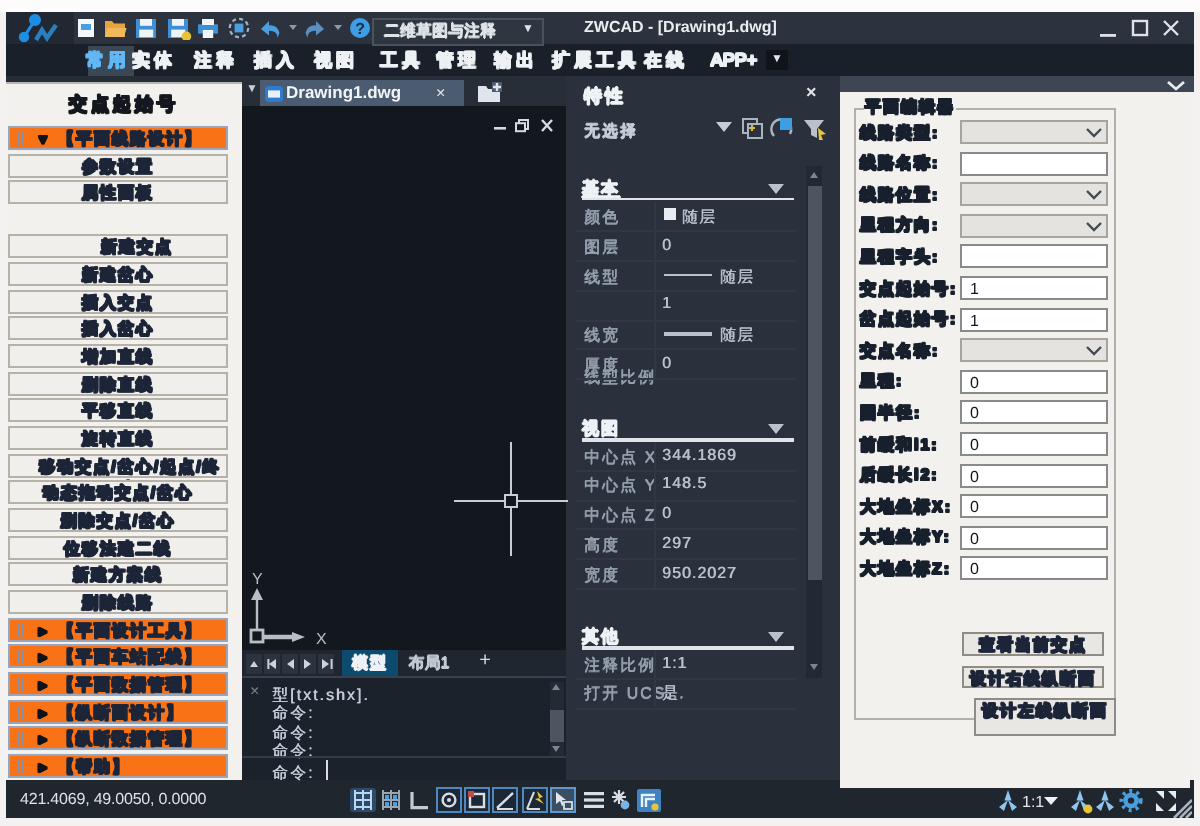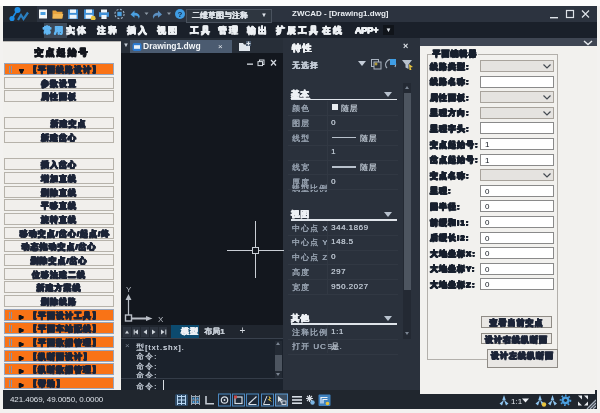--- a/index.html
+++ b/index.html
@@ -182,21 +182,21 @@
         <rect x="36" y="0" width="8" height="10"></rect>
       </g>
 <g fill="#cdd3da">
         <path d="M2 6.5 L6 6.5 L4 3.5 Z"></path>
         <path d="M15 2.5 L15 7.5 L11.5 5 Z M10.7 2.5 L11.7 2.5 L11.7 7.5 L10.7 7.5 Z"></path>
         <path d="M24 2.5 L24 7.5 L20.5 5 Z"></path>
         <path d="M29 2.5 L29 7.5 L32.5 5 Z"></path>
         <path d="M38 2.5 L38 7.5 L41.5 5 Z M42.3 2.5 L43.3 2.5 L43.3 7.5 L42.3 7.5 Z"></path>
       </g>
 </svg>
-<div class="abs" style="left:171px;top:325px;width:28px;height:13px;background:#0c4a6e;color:#eef1f5;font-size:8px;font-weight:bold;letter-spacing:1px;text-align:right;line-height:13px;text-shadow:0.4px 0 0 currentColor,-0.4px 0 0 currentColor,0 0.4px 0 currentColor,0 -0.4px 0 currentColor;">模型</div>
+<div class="abs" style="left:171px;top:325px;width:28px;height:13px;background:#0c4a6e;color:#eef1f5;font-size:8px;font-weight:bold;letter-spacing:1px;text-align:center;line-height:13px;text-shadow:0.4px 0 0 currentColor,-0.4px 0 0 currentColor,0 0.4px 0 currentColor,0 -0.4px 0 currentColor;">模型</div>
 <div class="abs" style="left:201px;top:325px;width:27px;height:13px;color:#c3cad3;font-size:8px;letter-spacing:0;text-align:center;line-height:13px;text-shadow:0.4px 0 0 currentColor,-0.4px 0 0 currentColor,0 0.4px 0 currentColor,0 -0.4px 0 currentColor;">布局1</div>
 <div class="abs" style="left:236px;top:325px;width:13px;height:13px;color:#d5dae0;font-size:10px;text-align:center;line-height:12px;">+</div>
 
 <div class="abs" style="left:125px;top:341px;width:8px;height:9px;color:#77818e;font-size:8px;line-height:9px;">×</div>
 <div class="abs cmdtxt" style="left:136px;top:341.5px;">型[txt.shx].</div>
 <div class="abs cmdtxt" style="left:136px;top:351px;">命令:</div>
 <div class="abs cmdtxt" style="left:136px;top:360.5px;">命令:</div>
 <div class="abs cmdtxt" style="left:136px;top:370px;">命令:</div>
 <div class="abs" style="left:121px;top:377.5px;width:162px;height:1px;background:#343c48;"></div>
 <div class="abs cmdtxt" style="left:136px;top:380.5px;">命令: </div>
@@ -206,20 +206,21 @@
 <div class="abs" style="left:275px;top:355px;width:7px;height:16px;background:#4d5560;"></div>
 <div class="abs" style="left:276px;top:342px;width:0;height:0;border-left:2.5px solid transparent;border-right:2.5px solid transparent;border-bottom:3px solid #7a8492;"></div>
 <div class="abs" style="left:276px;top:373px;width:0;height:0;border-left:2.5px solid transparent;border-right:2.5px solid transparent;border-top:3px solid #7a8492;"></div>
 
 <div class="abs" style="left:3px;top:46px;width:118px;height:12px;text-align:center;font-size:9px;font-weight:bold;color:#15181f;letter-spacing:2px;text-shadow:0.5px 0.5px 0 currentColor,-0.5px -0.5px 0 currentColor,0.5px -0.5px 0 currentColor,-0.5px 0.5px 0 currentColor,0.5px 0 0 currentColor,-0.5px 0 0 currentColor,0 0.5px 0 currentColor,0 -0.5px 0 currentColor;">交点起始号</div>
 <div class="abs lrow lgrp" style="top:62.8px;"><i class="grab"></i><span style="position:absolute;left:13px;top:1px;font-size:7px;font-style:normal;color:#10131a;">▼</span><span style="padding-left:24px;">【平面线路设计】</span></div>
 <div class="abs lrow lbtn" style="top:76.5px;">参数设置</div>
 <div class="abs lrow lbtn" style="top:90.1px;">属性面板</div>
 <div class="abs lrow lbtn" style="top:117.4px;padding-left:19px;">新建交点</div>
 <div class="abs lrow lbtn" style="top:131.1px;">新建岔心</div>
+<div class="abs lrow lbtn" style="top:144.7px;">插入交点</div>
 <div class="abs lrow lbtn" style="top:158.4px;">插入岔心</div>
 <div class="abs lrow lbtn" style="top:172.0px;">增加直线</div>
 <div class="abs lrow lbtn" style="top:185.7px;">删除直线</div>
 <div class="abs lrow lbtn" style="top:199.3px;">平移直线</div>
 <div class="abs lrow lbtn" style="top:213.0px;">旋转直线</div>
 <div class="abs lrow lbtn" style="top:226.6px;padding-left:12px;">移动交点/岔心/起点/终点</div>
 <div class="abs lrow lbtn" style="top:240.3px;">动态拖动交点/岔心</div>
 <div class="abs lrow lbtn" style="top:253.9px;">删除交点/岔心</div>
 <div class="abs lrow lbtn" style="top:281.2px;">新建方案线</div>
 <div class="abs lrow lbtn" style="top:267.6px;">位移法建二线</div>
@@ -314,21 +315,21 @@
     </svg>
 <div class="abs" style="left:427px;top:54px;width:131px;height:306px;border:1px solid #b3b0ab;box-sizing:border-box;"></div>
 <div class="abs" style="left:432px;top:48px;width:46px;height:11px;background:#f2f1ee;color:#18202e;font-size:8px;letter-spacing:1px;font-weight:bold;text-align:center;line-height:11px;white-space:nowrap;text-shadow:0.5px 0.5px 0 currentColor,-0.5px -0.5px 0 currentColor,0.5px -0.5px 0 currentColor,-0.5px 0.5px 0 currentColor,0.5px 0 0 currentColor,-0.5px 0 0 currentColor,0 0.5px 0 currentColor,0 -0.5px 0 currentColor;">平面编辑器</div>
 <div class="abs rlab" style="left:430px;top:60.5px;white-space:nowrap;font-weight:bold;">线路类型:</div>
 <div class="abs rdd" style="left:480px;top:60.0px;width:74px;height:12px;"></div>
 <svg class="abs" style="left:543px;top:64.0px;" width="8" height="5" viewBox="0 0 8 5">
       <path d="M0.5 0.5 L4 4 L7.5 0.5" stroke="#444a52" stroke-width="1.2" fill="none"></path>
     </svg>
 <div class="abs rlab" style="left:430px;top:76.1px;white-space:nowrap;font-weight:bold;">线路名称:</div>
 <div class="abs rinp" style="left:480px;top:75.6px;width:74px;height:12px;color:#10161f;font-size:8px;line-height:11px;"><span style="padding-left:4px;"></span></div>
-<div class="abs rlab" style="left:430px;top:91.7px;white-space:nowrap;font-weight:bold;">属性面板:</div>
+<div class="abs rlab" style="left:430px;top:91.7px;white-space:nowrap;font-weight:bold;">线路位置:</div>
 <div class="abs rdd" style="left:480px;top:91.2px;width:74px;height:12px;"></div>
 <svg class="abs" style="left:543px;top:95.2px;" width="8" height="5" viewBox="0 0 8 5">
       <path d="M0.5 0.5 L4 4 L7.5 0.5" stroke="#444a52" stroke-width="1.2" fill="none"></path>
     </svg>
 <div class="abs rlab" style="left:430px;top:107.3px;white-space:nowrap;font-weight:bold;">里程方向:</div>
 <div class="abs rdd" style="left:480px;top:106.8px;width:74px;height:12px;"></div>
 <svg class="abs" style="left:543px;top:110.8px;" width="8" height="5" viewBox="0 0 8 5">
       <path d="M0.5 0.5 L4 4 L7.5 0.5" stroke="#444a52" stroke-width="1.2" fill="none"></path>
     </svg>
 <div class="abs rlab" style="left:430px;top:122.9px;white-space:nowrap;font-weight:bold;">里程字头:</div>

